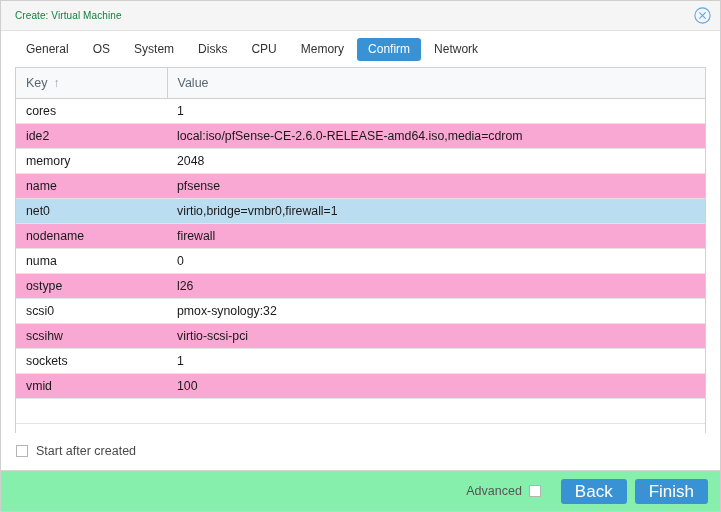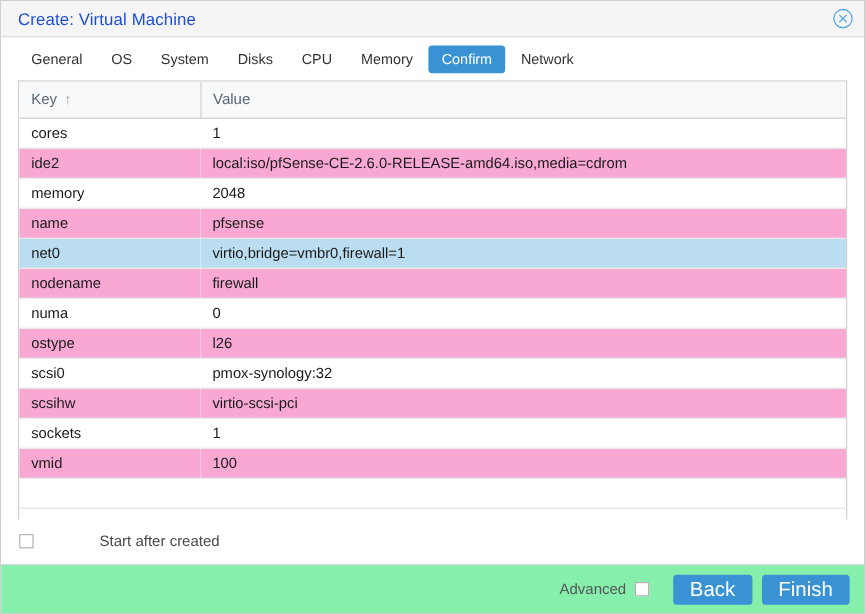--- a/index.html
+++ b/index.html
@@ -32,22 +32,22 @@
     position: relative;
     height: 29px;
     flex: 0 0 29px;
     background: #f5f5f5;
     border-bottom: 1px solid #e0e0e0;
     display: flex;
     align-items: center;
     padding: 0 10px 0 14px;
   }
   .title-text {
-    font-size: 14px;
-    color: #1d4ed8;
+    font-size: 10px;
+    color: #15803d;
     letter-spacing: 0.1px;
     white-space: nowrap;
   }
   .close-icon {
     position: absolute;
     right: 9px;
     top: 6px;
     width: 17px;
     height: 17px;
     cursor: pointer;
@@ -134,21 +134,20 @@
   .grid tbody tr.selected td { background: #bbddf2; }
   .grid tbody tr.filler td { border-bottom: 1px solid #e4e4e4; height: 14px; }
 
   
   .startrow {
     flex: 0 0 auto;
     padding: 11px 0 12px 15px;
     display: flex;
     align-items: center;
     background: #ffffff;
-    gap: 47px;
   }
   .cb {
     width: 12px;
     height: 12px;
     border: 1px solid #b4b4b4;
     background: #ffffff;
     box-sizing: border-box;
     display: inline-block;
     cursor: pointer;
     flex: 0 0 auto;

